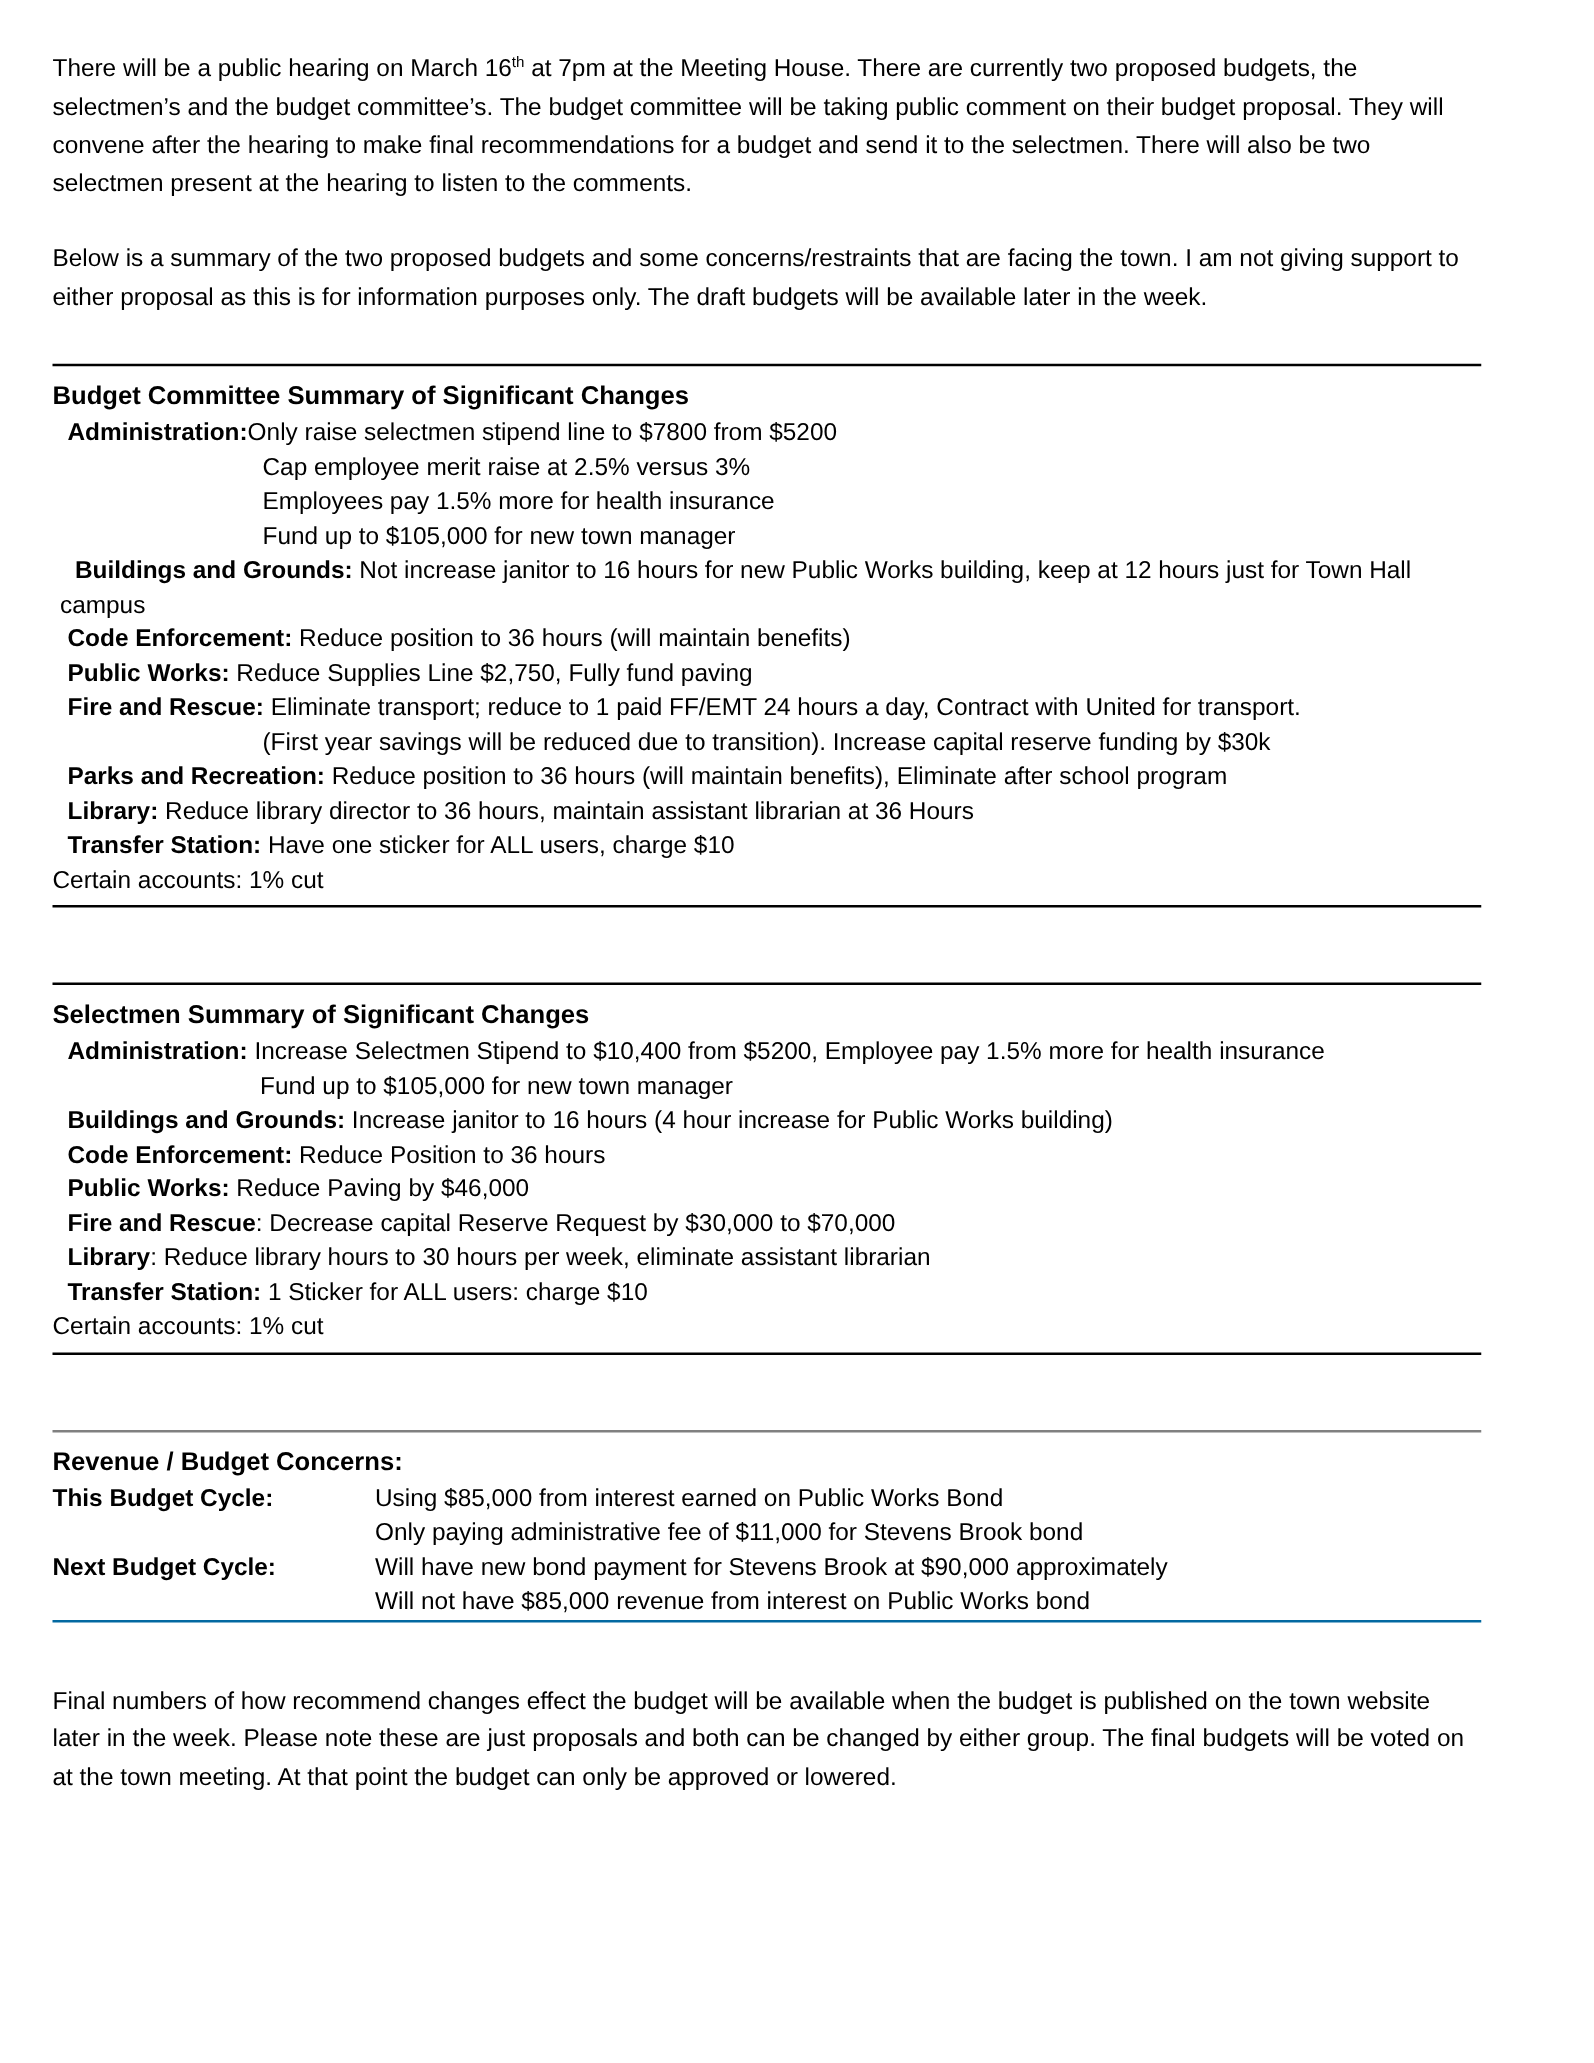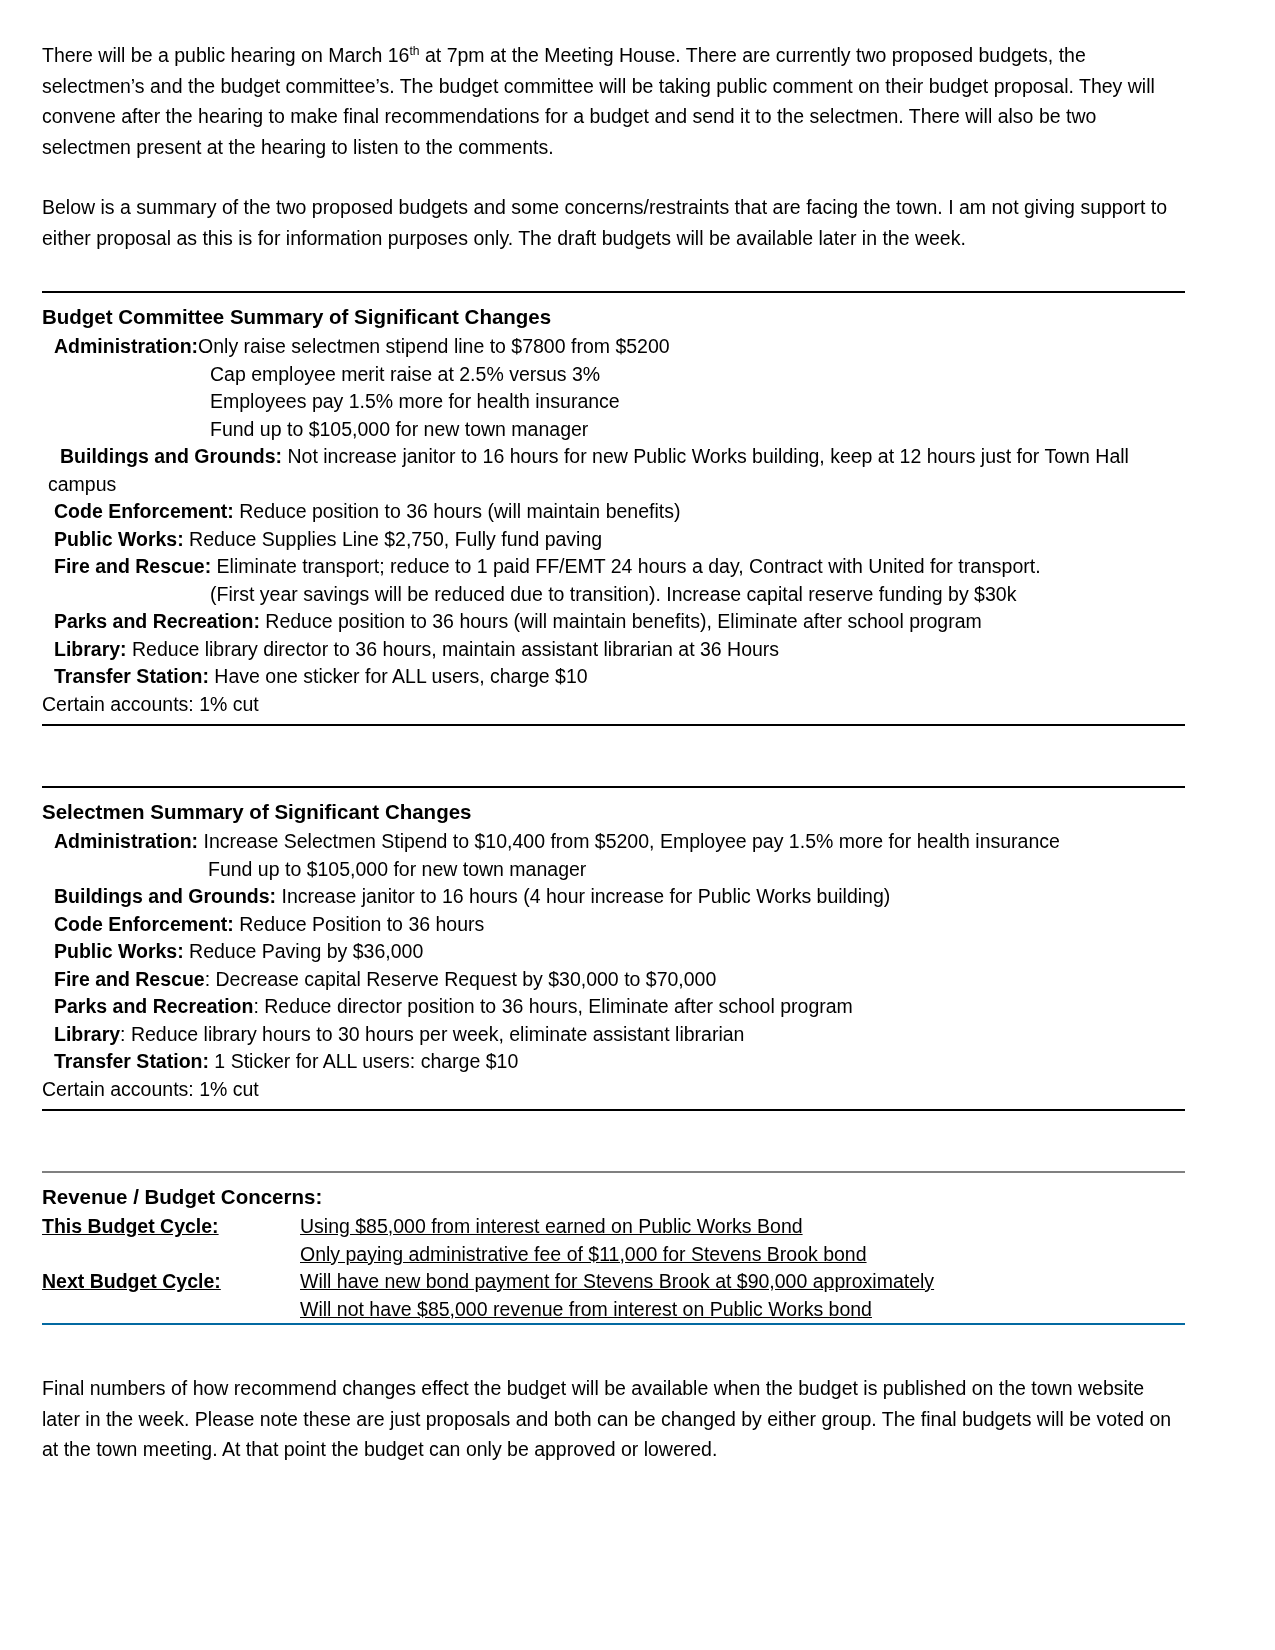--- a/index.html
+++ b/index.html
@@ -63,21 +63,20 @@
   .indent-2 { padding-left: 166px; }
   .indent-bg { padding-left: 6px; }
   .indent-fr { padding-left: 168px; }
   .pad-bottom-6 { padding-bottom: 6px; }
 
   
   .rev-row {
     display: flex;
     font-size: 19.5px;
     line-height: 27.5px;
-    text-decoration: underline;
   }
   .rev-label {
     width: 258px;
     flex: 0 0 258px;
     font-weight: bold;
   }
   .rev-value {
     flex: 1 1 auto;
   }
   sup.ord {
@@ -130,25 +129,24 @@
   <div class="section">
     <div class="section-title">Selectmen Summary of Significant Changes</div>
 
     <div class="line"><span class="lbl">Administration:</span><span>  Increase Selectmen Stipend to $10,400 from $5200, Employee pay 1.5% more for health insurance</span></div>
     <div class="line indent-2"><span>Fund up to $105,000 for new town manager</span></div>
 
     <div class="line"><span class="lbl">Buildings and Grounds:</span><span>  Increase janitor to 16 hours (4 hour increase for Public Works building)</span></div>
 
     <div class="line"><span class="lbl">Code Enforcement:</span><span> Reduce Position to 36 hours</span></div>
 
-    <div class="line"><span class="lbl">Public Works:</span><span>  Reduce Paving by $36,000</span></div>
+    <div class="line"><span class="lbl">Public Works:</span><span>  Reduce Paving by $46,000</span></div>
 
     <div class="line"><span class="lbl">Fire and Rescue</span><span>:  Decrease capital Reserve Request by $30,000 to $70,000</span></div>
 
-    <div class="line"><span class="lbl">Parks and Recreation</span><span>:  Reduce director position to 36 hours, Eliminate after school program</span></div>
 
     <div class="line"><span class="lbl">Library</span><span>:  Reduce library hours to 30 hours per week, eliminate assistant librarian</span></div>
 
     <div class="line"><span class="lbl">Transfer Station:</span><span> 1 Sticker for ALL users: charge $10</span></div>
 
     <div class="line pad-bottom-6"><span>Certain accounts: 1% cut</span></div>
   </div>
 
   <div class="spacer-60"></div>
 

